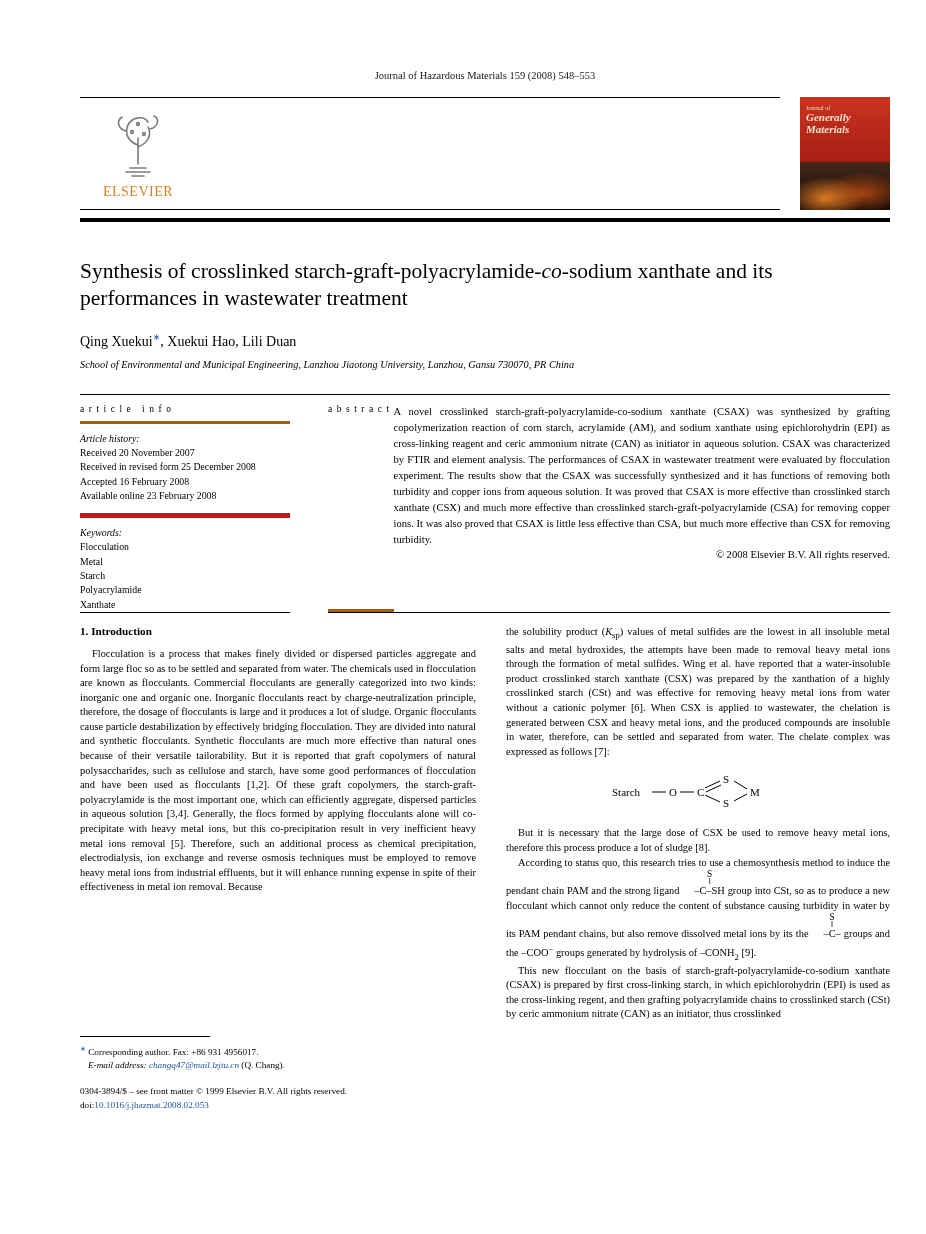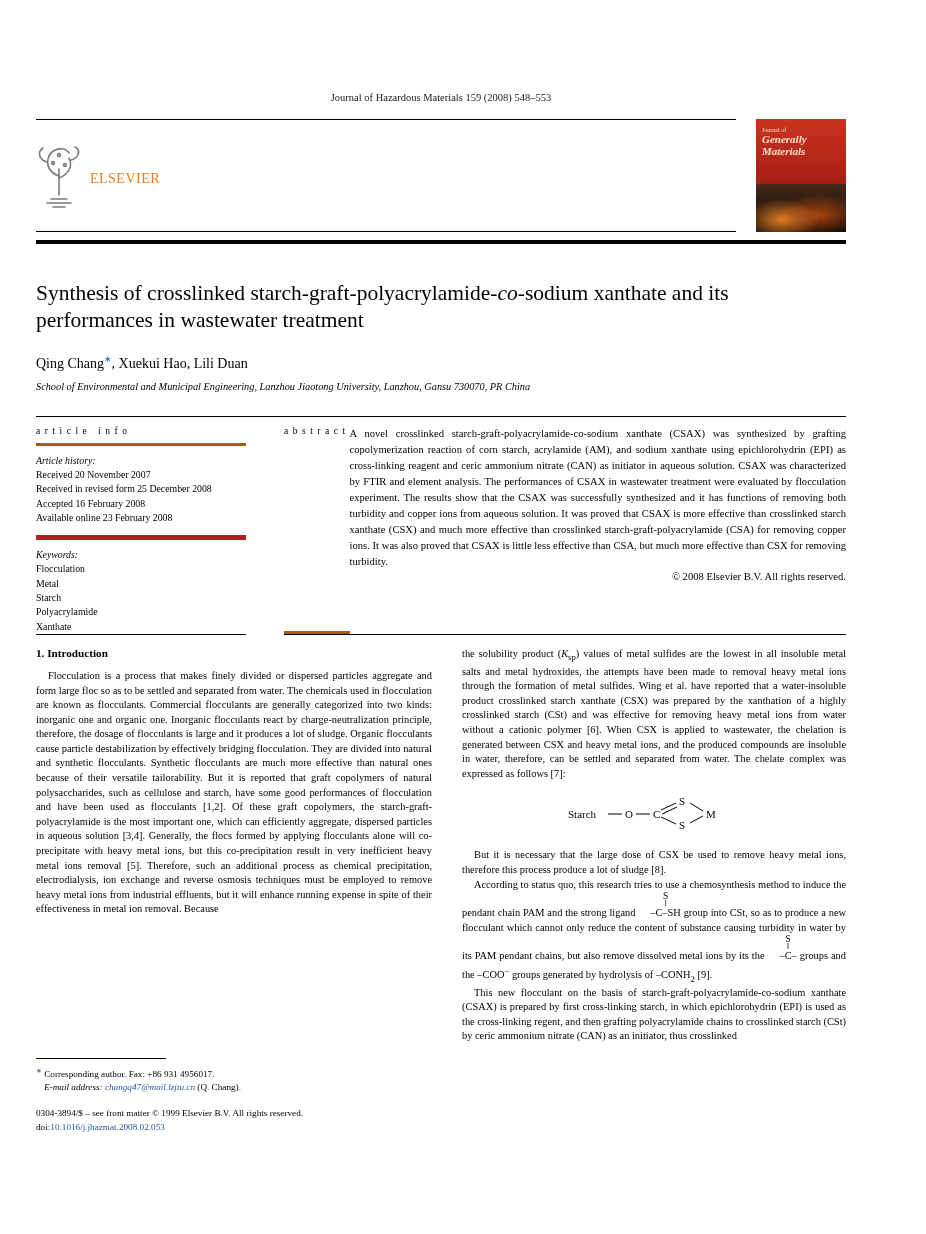--- a/index.html
+++ b/index.html
@@ -2,33 +2,33 @@
 <html><head>
 <meta charset="utf-8">
 <style>
   * { box-sizing: border-box; margin: 0; padding: 0; }
   html, body { background: #ffffff; }
   body {
     width: 926px; height: 1234px; overflow: hidden;
     font-family: "Liberation Serif", serif;
     color: #000;
   }
-  .page { width: 810px; margin-left: 36px; padding-top: 92px; }
+  .page { width: 810px; margin-left: 80px; padding-top: 70px; }
 
   
   .citation { text-align: center; font-size: 10.5px; color: #1a1a1a; margin-bottom: 16px; }
 
   
   .header-row { display: flex; align-items: stretch; }
   .banner-wrap {
     flex: 1; display: flex; align-items: stretch;
     border-top: 1px solid #000; border-bottom: 1px solid #000;
     height: 113px;
   }
-  .logo-col { width: 116px; background: #fff; display: flex; flex-direction: row; align-items: center; justify-content: center; padding-top: 4px; }
+  .logo-col { width: 116px; background: #fff; display: flex; flex-direction: column; align-items: center; justify-content: center; padding-top: 4px; }
   .logo-col .elsevier-word { font-size: 14px; letter-spacing: 0.5px; color: #e87d1e; margin-top: 2px; font-family: "Liberation Serif", serif; }
   .banner { flex: 1; background: #e7e7e7; text-align: center; padding-top: 13px; }
   .banner .contents-line { font-size: 11px; }
   .banner .contents-line a { color: #2456a4; text-decoration: none; }
   .banner .journal-title { font-size: 24px; margin-top: 12px; color: #0a0a0a; }
   .banner .homepage-line { margin-top: 15px; font-family: "Liberation Sans", sans-serif; font-size: 9.5px; letter-spacing: 1.7px; color: #111; }
   .cover { width: 90px; height: 113px; margin-left: 20px; position: relative; overflow: hidden;
            background: linear-gradient(#c93420 0%, #a81f14 55%, #7c130d 100%); }
   .cover .cover-top { padding: 8px 6px 0 6px; }
   .cover .cover-journal { font-size: 6px; color: #ffd9c2; }
@@ -124,21 +124,21 @@
       <div class="cover-art"></div>
     </div>
   </div>
   <div class="thick-bar"></div>
 
   <div class="article-title">
     <span>Synthesis of crosslinked starch-graft-polyacrylamide-</span><span class="it">co</span><span>-sodium xanthate and its performances in wastewater treatment</span>
   </div>
 
   <div class="authors">
-    <span>Qing Chang</span><sup>∗</sup><span>, Xuekui Hao, Lili Duan</span>
+    <span>Qing Xuekui</span><sup>∗</sup><span>, Xuekui Hao, Lili Duan</span>
   </div>
 
   <div class="affiliation">School of Environmental and Municipal Engineering, Lanzhou Jiaotong University, Lanzhou, Gansu 730070, PR China</div>
 
   <div class="meta-section">
     <div class="meta-left">
       <div class="meta-header">article info</div>
       <div class="history">
         <div class="label-it">Article history:</div>
         <div>Received 20 November 2007</div>

